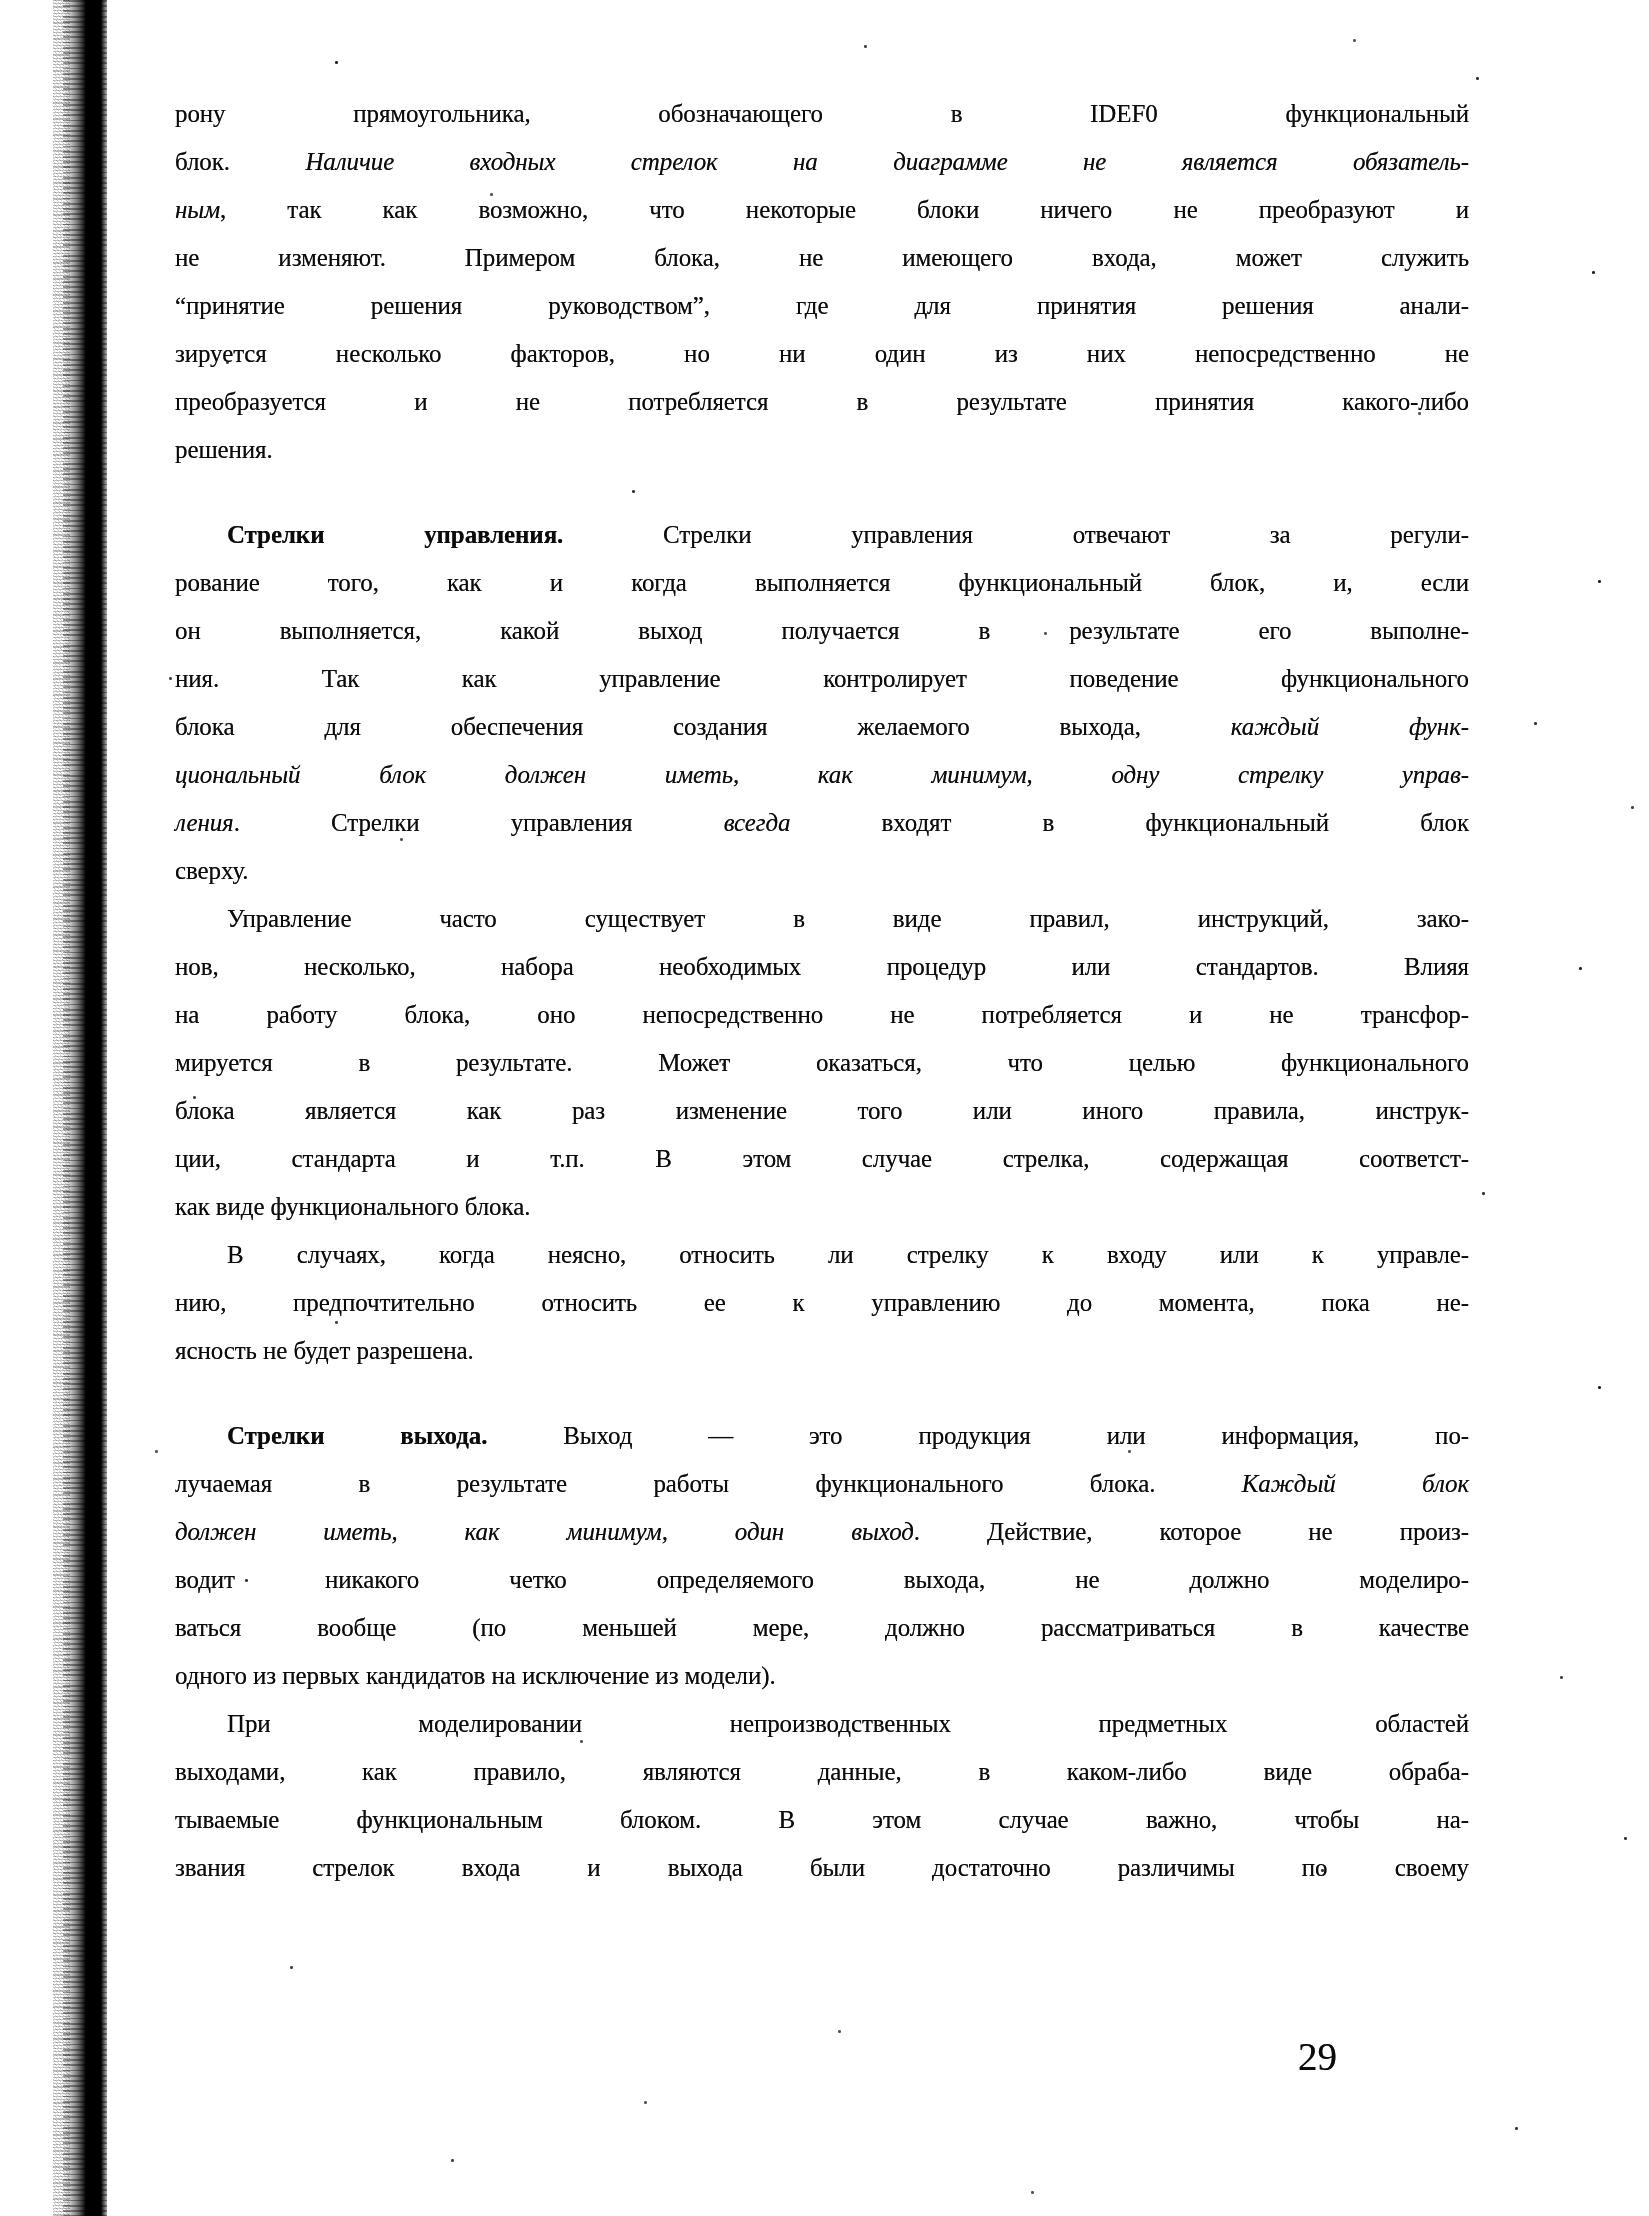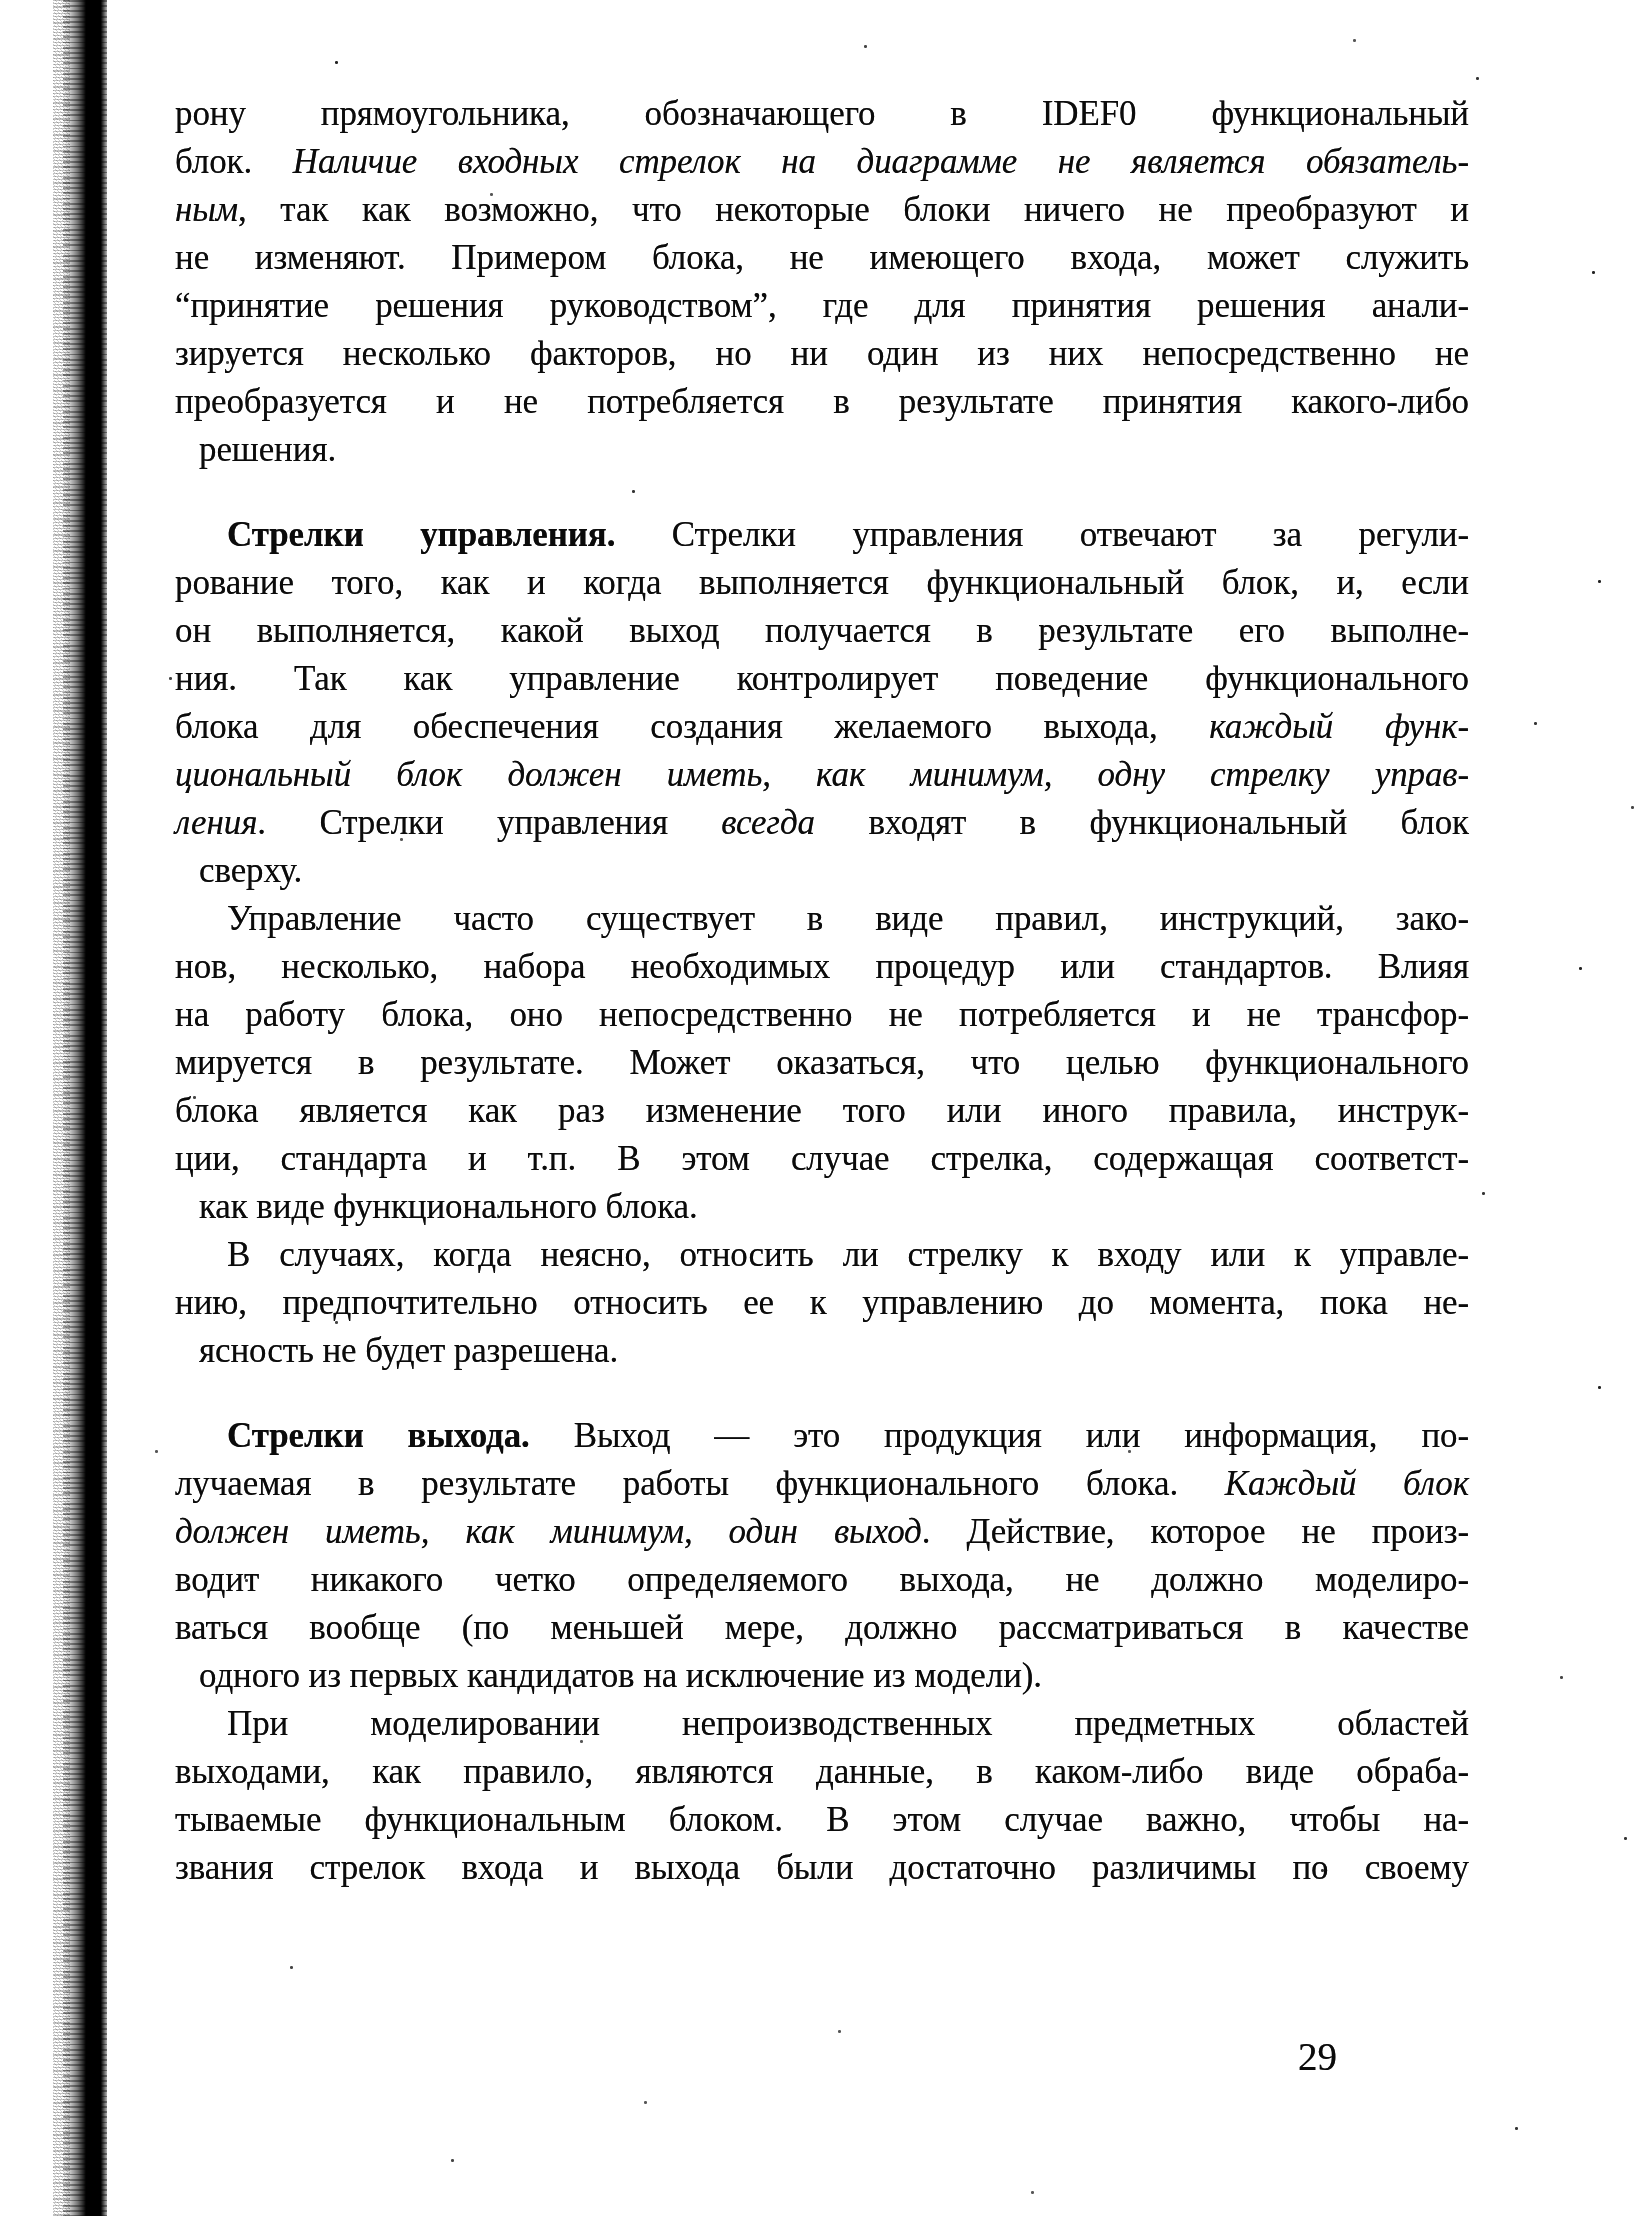--- a/index.html
+++ b/index.html
@@ -46,37 +46,36 @@
       245px 1579px 0 0 #333, 1560px 1676px 0 0 #444, 580px 1740px 0 0 #555,
       1321px 1869px 0 0 #333, 290px 1966px 0 0 #444, 838px 2030px 0 0 #555,
       1515px 2127px 0 0 #333, 451px 2159px 0 0 #444, 1031px 2191px 0 0 #555,
       1353px 39px 0 0 #555, 1121px 303px 0 0 #444, 1631px 806px 0 0 #444,
       155px 1450px 0 0 #555, 1624px 1837px 0 0 #333, 644px 2101px 0 0 #555;
   }
 
   
   .text-block{
     position:absolute;left:175px;top:90px;width:1294px;
-    font-size:35px;line-height:48px;
+    font-size:25px;line-height:48px;
     letter-spacing:-0.1px;
     text-shadow:0 0 0.4px rgba(0,0,0,.65);
   }
   .para{margin:0;}
   .para.gap{margin-top:37px;}
   .para.indent .line:first-child{text-indent:52px;}
   .line{
     text-align:justify;
     -moz-text-align-last:justify;
     text-align-last:justify;
     white-space:normal;
   }
   .line.last{
     -moz-text-align-last:left;
     text-align-last:left;
-    margin-left:24px;
   }
   .b{font-weight:bold;}
   .i{font-style:italic;}
 
   .page-number{
     position:absolute;left:1298px;top:2037px;
     font-size:39px;line-height:39px;
     text-shadow:0 0 0.4px rgba(0,0,0,.65);
   }
 </style>

